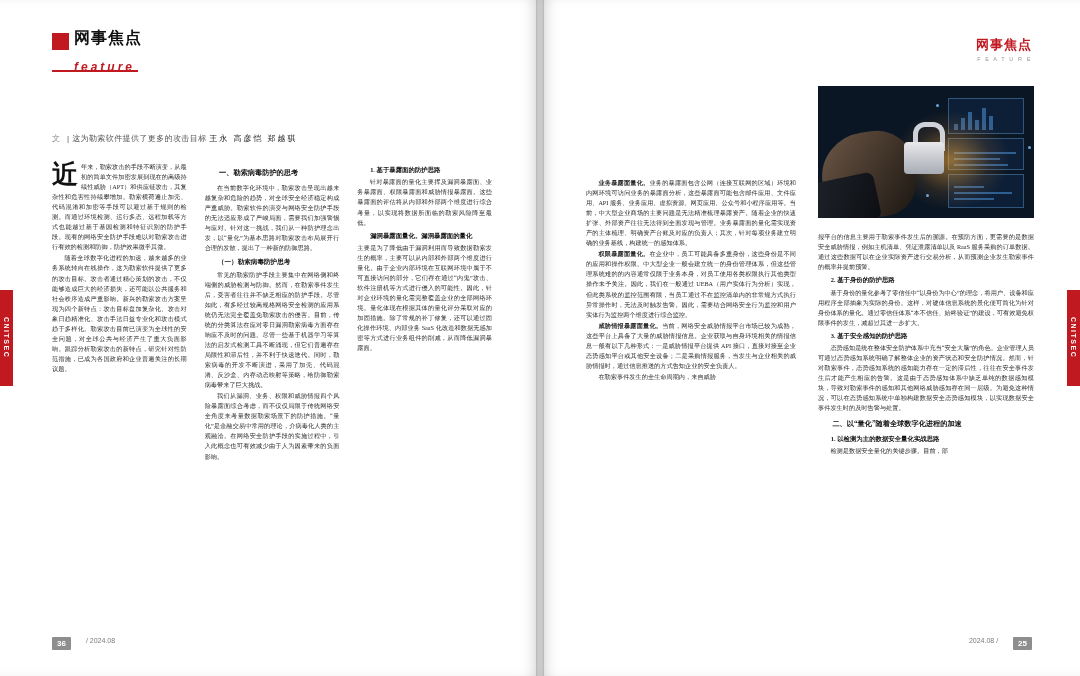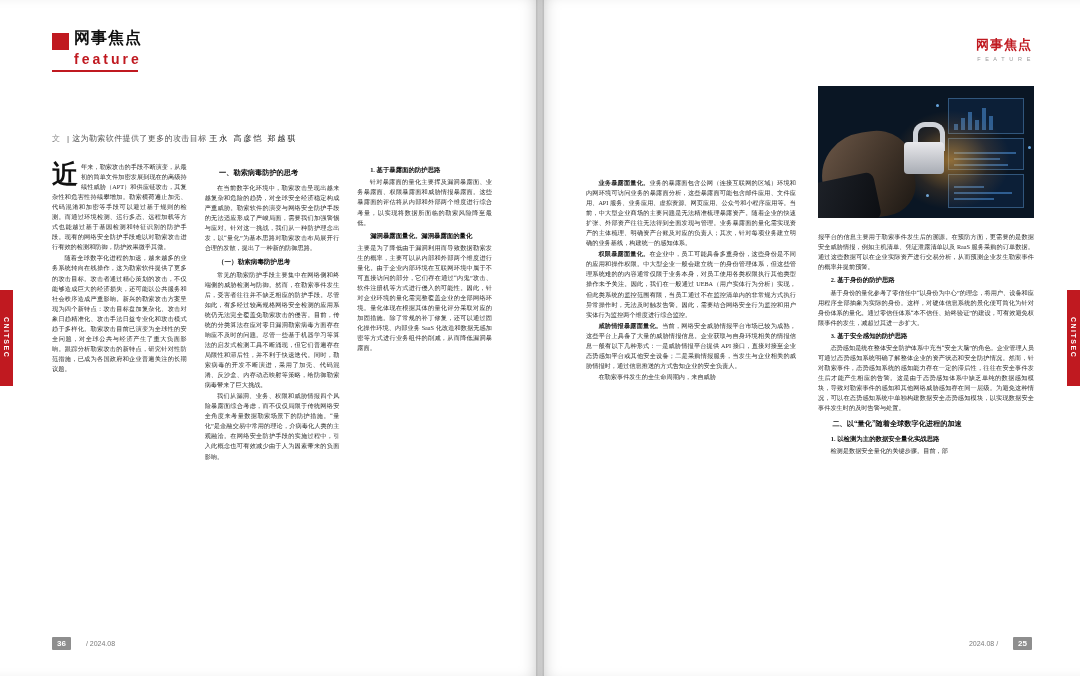--- a/index.html
+++ b/index.html
@@ -31,22 +31,22 @@
   }
   .mast-sq{
     width:17px;height:17px;background:#c01920;margin-right:5px;margin-top:3px;
   }
   .mast-text{line-height:1;}
   .mast-cn{
     font-size:16px;font-weight:bold;color:#111;letter-spacing:1px;
     font-family:"Liberation Serif", serif;
   }
   .mast-en{
-    font-size:14px;color:#c01920;letter-spacing:3px;margin-top:6px;
-    font-weight:bold;
+    font-size:12px;color:#c01920;letter-spacing:3px;margin-top:15px;
+    font-weight:bold;font-style:italic;
   }
   .mast-rule{
     position:absolute;left:52px;top:70px;width:86px;height:2px;background:#c01920;
   }
 
   
   .masthead-r{
     position:absolute;right:48px;top:36px;text-align:right;
   }
   .mast-r-cn{
@@ -152,21 +152,21 @@
   }
   .photo .panel{
     position:absolute;border:1px solid rgba(120,190,255,.35);
     background:rgba(20,60,110,.25);
   }
 
   
   .folio{
     position:absolute;bottom:26px;
     font-size:7px;color:#7a7a7a;
-    display:flex;align-items:center;gap:15px;
+    display:flex;align-items:flex-start;gap:15px;
   }
   .folio-l{left:52px;}
   .folio-r{right:48px;}
   .folio-num{
     background:#8e8e8e;color:#fff;font-size:8px;font-weight:bold;
     padding:2px 5px;border-radius:1px;
   }
   .folio-num-r{background:#8e8e8e;}
 
   

